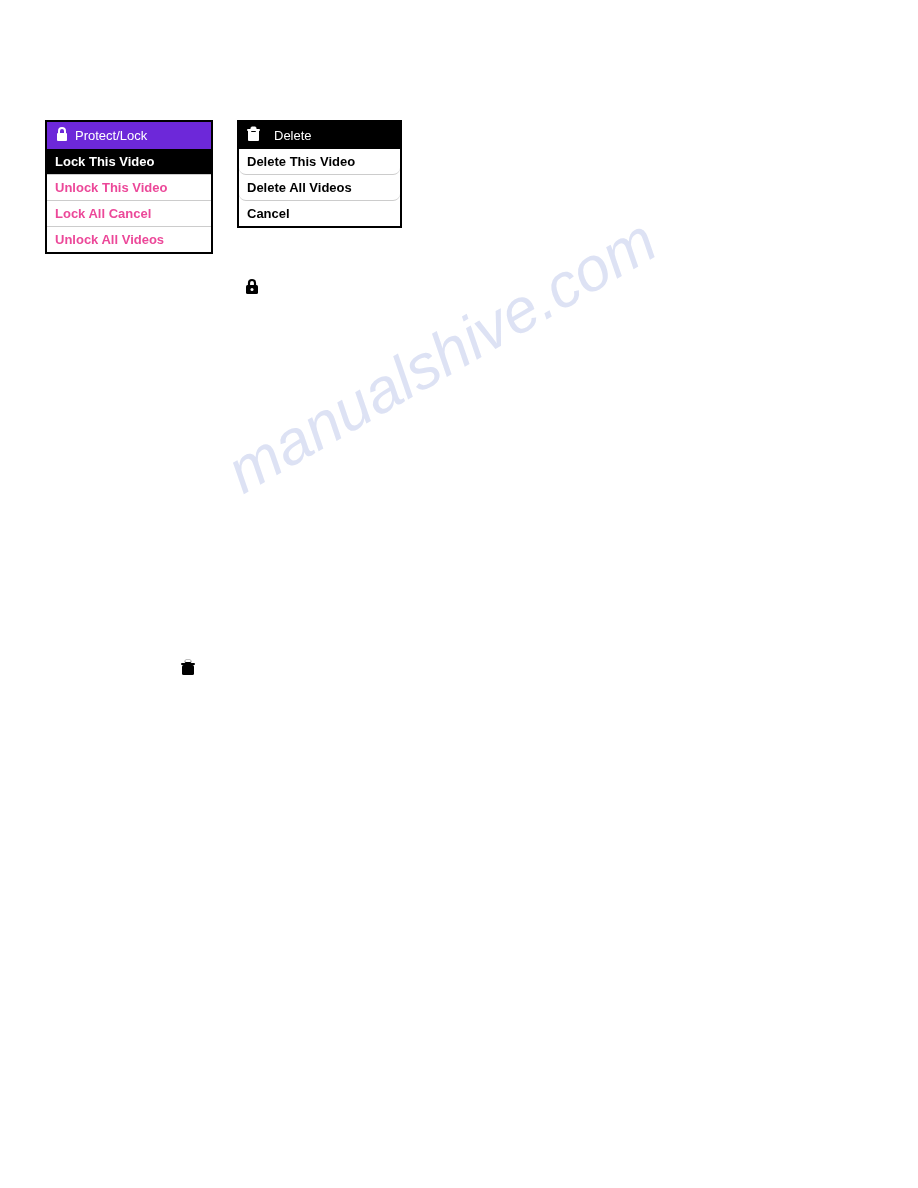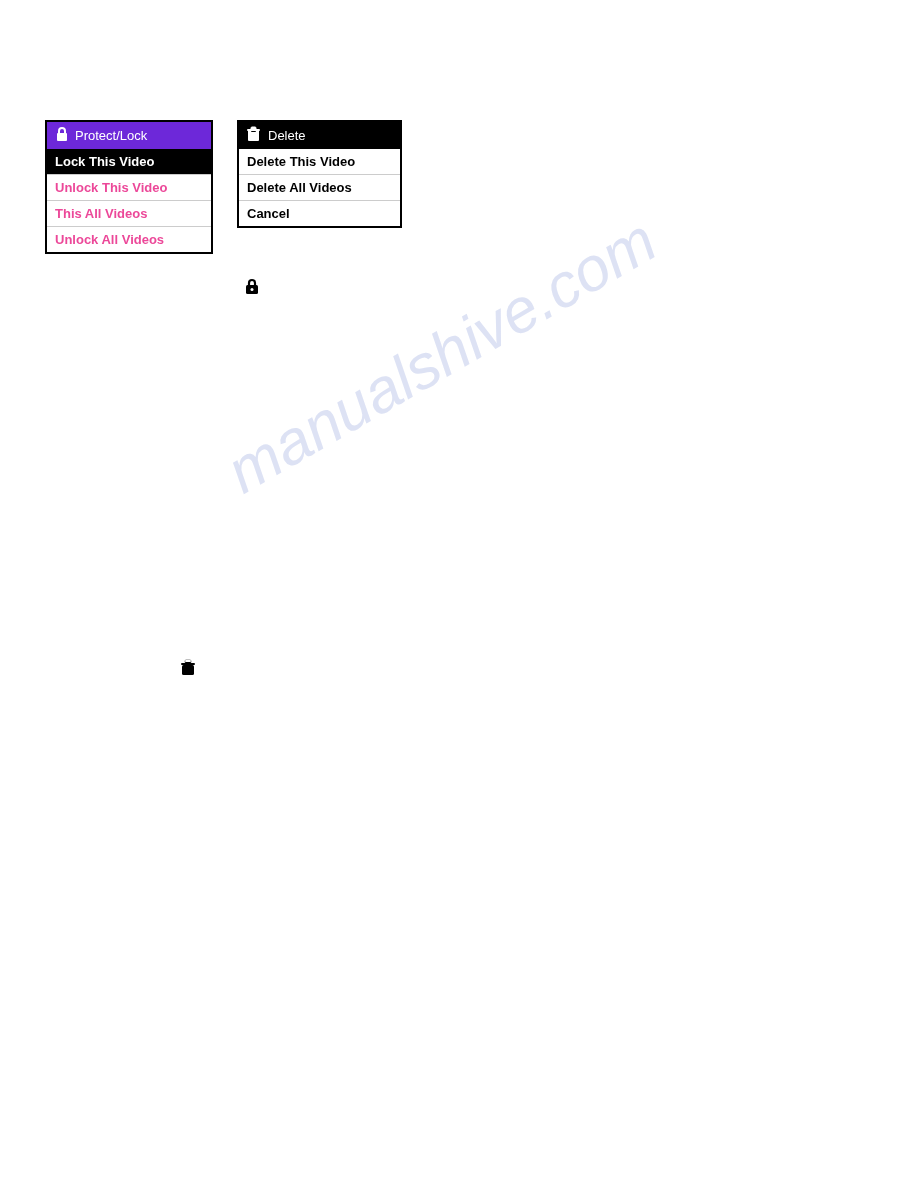--- a/index.html
+++ b/index.html
@@ -89,40 +89,41 @@
       display: flex;
       flex-direction: column;
     }
 
     .delete-menu .menu-header {
       background: #000;
       color: #fff;
       padding: 4px 6px 4px 8px;
       display: flex;
       align-items: center;
-      gap: 8px;
+      gap: 14px;
       font-size: 13px;
     }
 
     .delete-menu .menu-items {
       background: #fff;
       display: flex;
       flex-direction: column;
     }
 
     .delete-menu .menu-item {
       padding: 5px 8px;
       font-size: 13px;
       font-weight: bold;
       color: #000;
       border-bottom: 1px solid #ccc;
       cursor: pointer;
       display: flex;
       align-items: center;
       justify-content: space-between;
+      border-radius: 7px;
     }
 
     .delete-menu .menu-item:last-child {
       border-bottom: none;
     }
 
     
     .lock-icon-small {
       position: absolute;
       top: 277px;
@@ -172,21 +173,21 @@
         <span>Protect/Lock</span>
       </div>
       <div class="menu-items">
         <div class="menu-item selected">
           <span>Lock This Video</span>
         </div>
         <div class="menu-item">
           <span>Unlock This Video</span>
         </div>
         <div class="menu-item">
-          <span>This All Videos</span>
+          <span>Lock All Cancel</span>
         </div>
         <div class="menu-item">
           <span>Unlock All Videos</span>
         </div>
       </div>
     </div>
 
     <div class="delete-menu">
       <div class="menu-header">
         <span>

